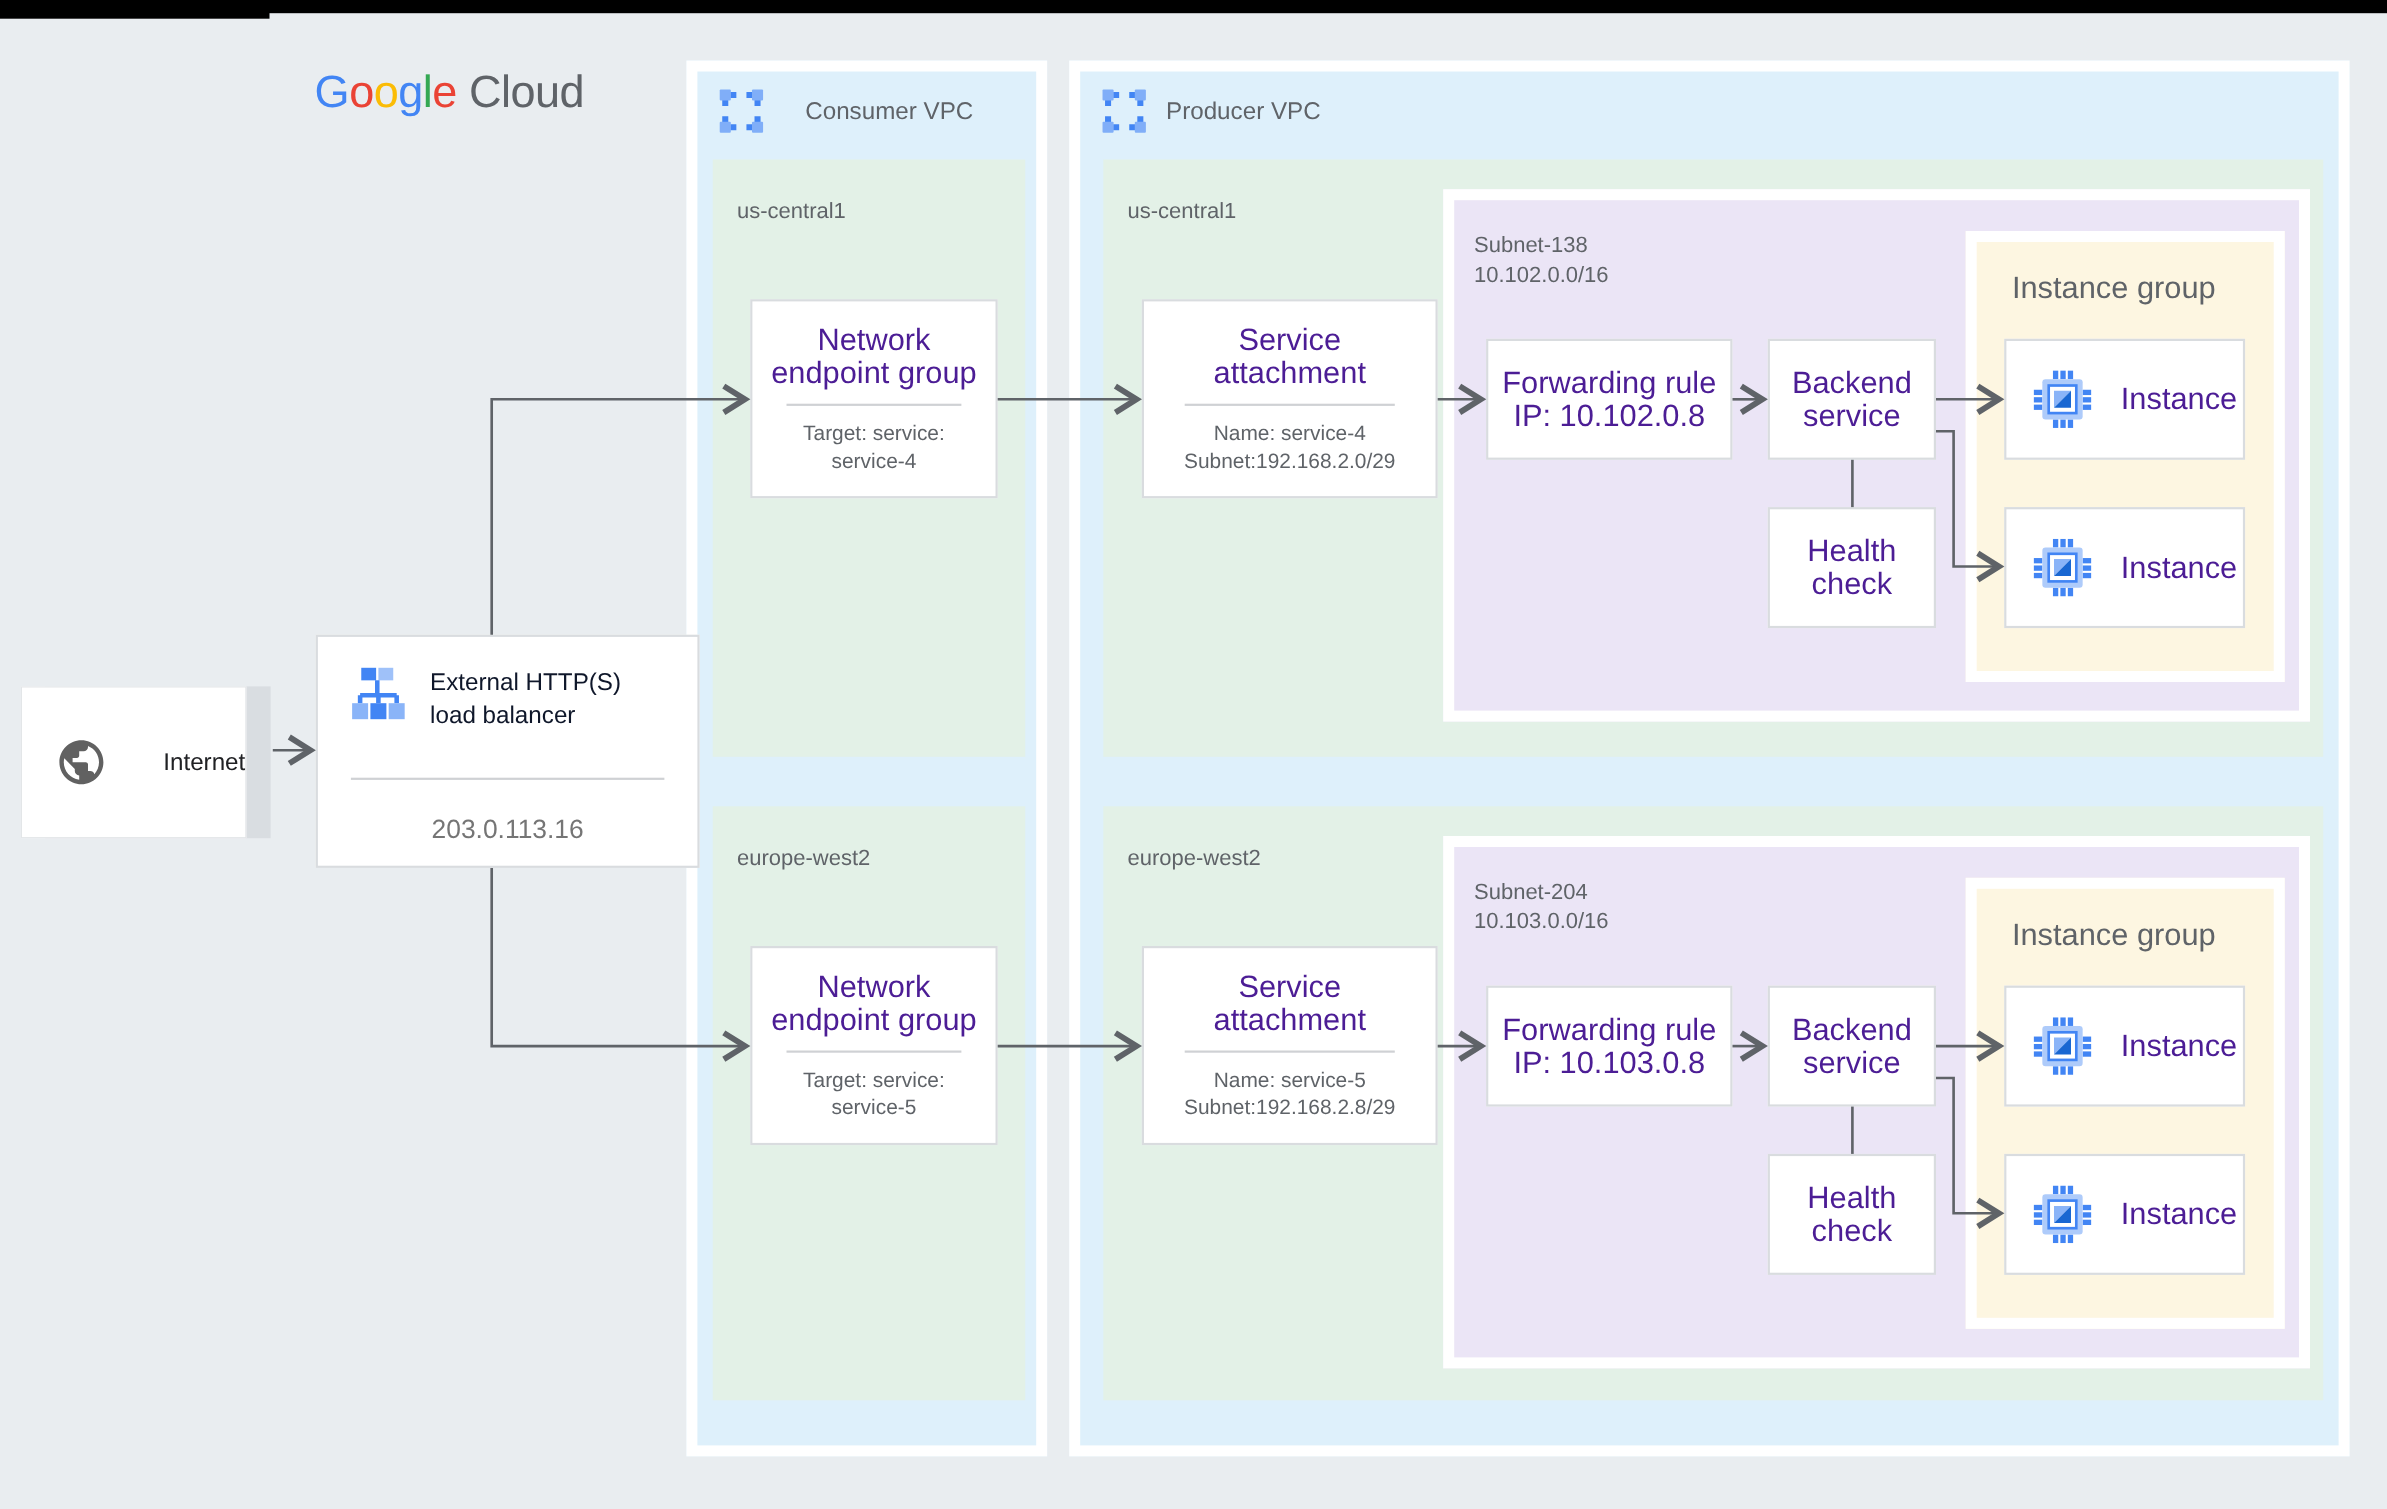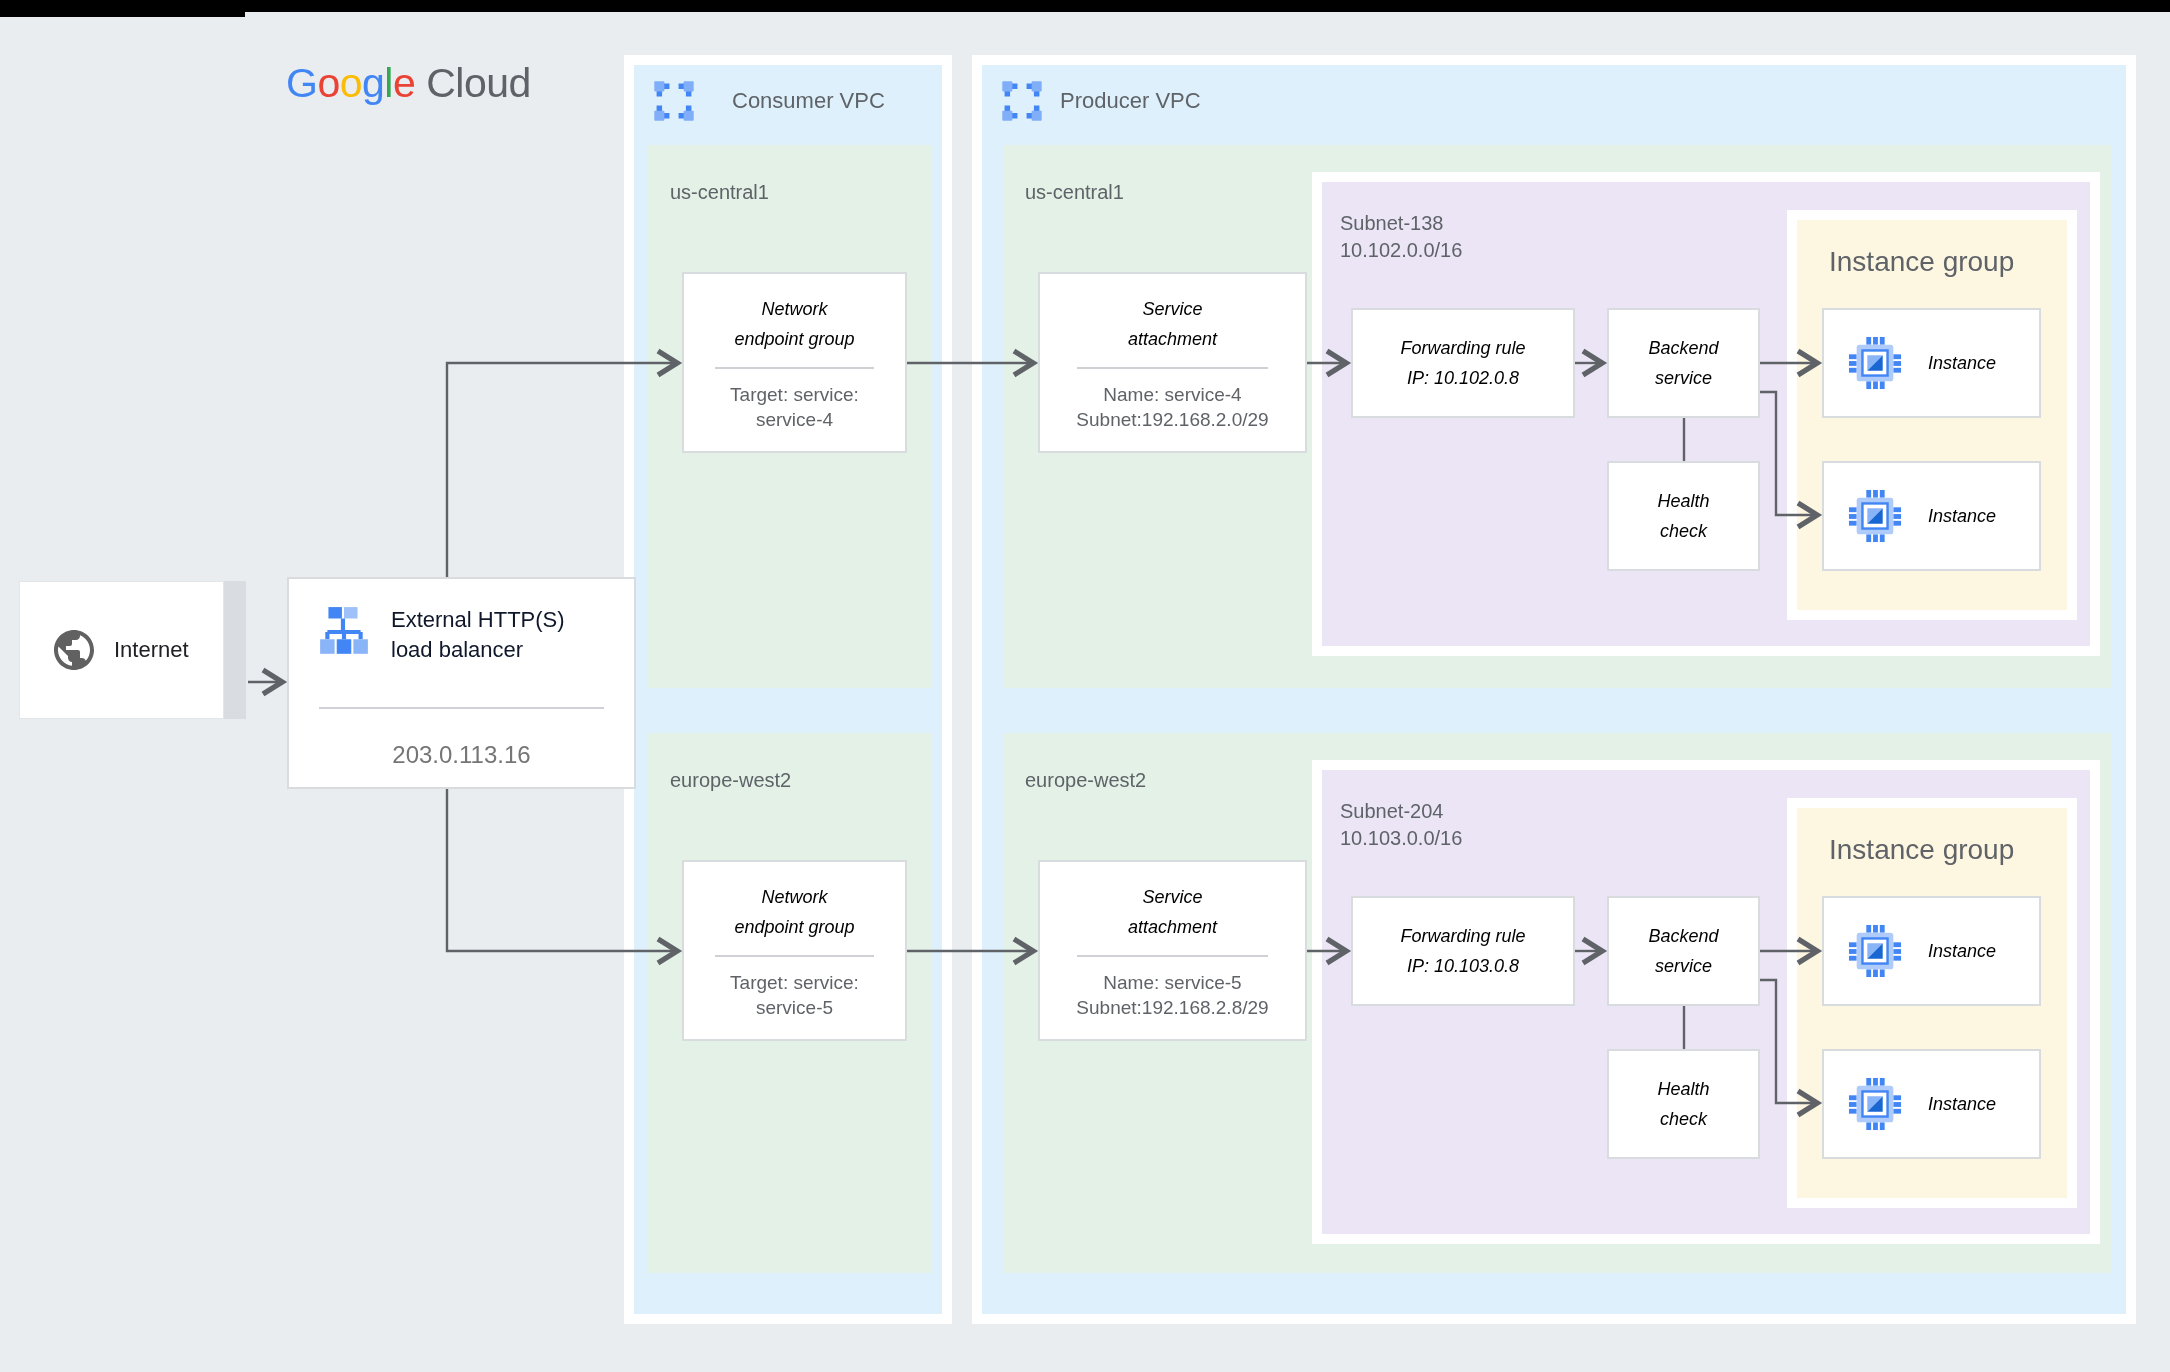--- a/index.html
+++ b/index.html
@@ -22,35 +22,35 @@
   .vpc-producer { left:972px; top:55px; width:1164px; height:1269px; }
   .vpc-head { position:absolute; display:flex; align-items:center; gap:16px; }
   .vpc-head svg { display:block; }
   .vpc-label { font-size:22px; color:#5f6368; }
 
   .region { background:#e3f1e7; }
   .region-label { position:absolute; left:22px; top:36px; font-size:20px; color:#5f6368; }
 
   
   .node { background:#fff; border:2px solid #d9dcdf; display:flex; flex-direction:column; align-items:center; justify-content:center; text-align:center; }
-  .node .title { font-size:18px; line-height:30px; color:#000000;font-style:italic; }
+  .node .title { font-size:28px; line-height:30px; color:#4c1d95; }
   .node .sub { font-size:19px; line-height:25px; color:#5f6368; }
   .split { width:72%; height:2px; background:#cfd1d4; margin:13px 0; }
 
   
   .subnet { background:#ebe5f6; border:10px solid #ffffff; }
   .subnet-label { position:absolute; left:18px; top:28px; font-size:20px; line-height:27px; color:#5f6368; }
   .igroup { background:#fdf6e1; border:10px solid #ffffff; }
   .ig-label { position:absolute; left:20px; top:26px; font-size:28px; color:#5f6368;margin-left:12px; }
 
   .instance { flex-direction:row; justify-content:flex-start; padding-left:24px; gap:26px; }
   .instance .title { white-space:nowrap; }
 
   
-  .internet-box { left:19px; top:581px; width:205px; height:138px; background:#fff; border:1px solid #e3e6e8; box-shadow:22px 0 0 #d9dde1; display:flex; align-items:center; gap:16px; padding-left:30px; }
+  .internet-box { left:19px; top:624px; width:205px; height:138px; background:#fff; border:1px solid #e3e6e8; box-shadow:22px 0 0 #d9dde1; display:flex; align-items:center; gap:16px; padding-left:30px;justify-content:space-between; }
   .internet-box .title { font-size:22px; color:#202124; }
   .lb-box { left:287px; top:577px; width:349px; height:212px; background:#fff; border:2px solid #d9dcdf; }
   .lb-head { position:absolute; left:28px; top:26px; display:flex; gap:20px; align-items:flex-start; }
   .lb-title { font-size:22px; line-height:30px; color:#0f172a; }
   .lb-split { position:absolute; left:30px; right:30px; top:128px; height:2px; background:#cfd1d4; }
   .lb-ip { position:absolute; left:0; right:0; top:162px; text-align:center; font-size:24px; color:#757575; }
 
   svg.overlay { position:absolute; left:0; top:0; pointer-events:none; }
 </style>
 </head>

